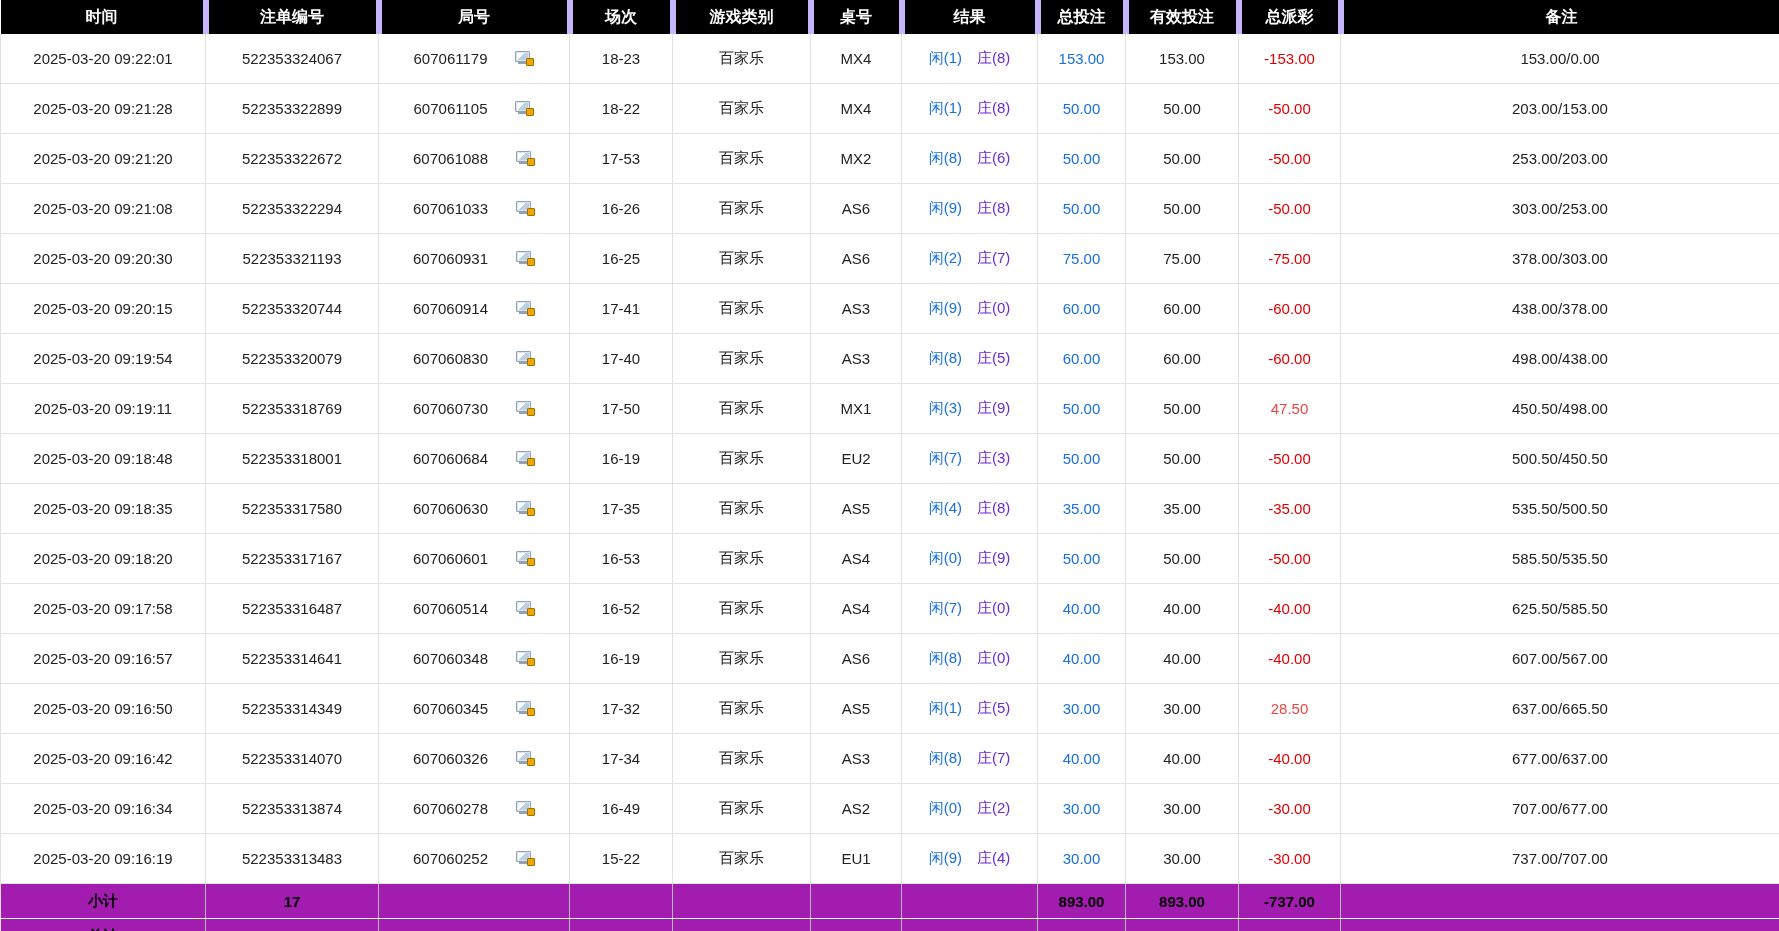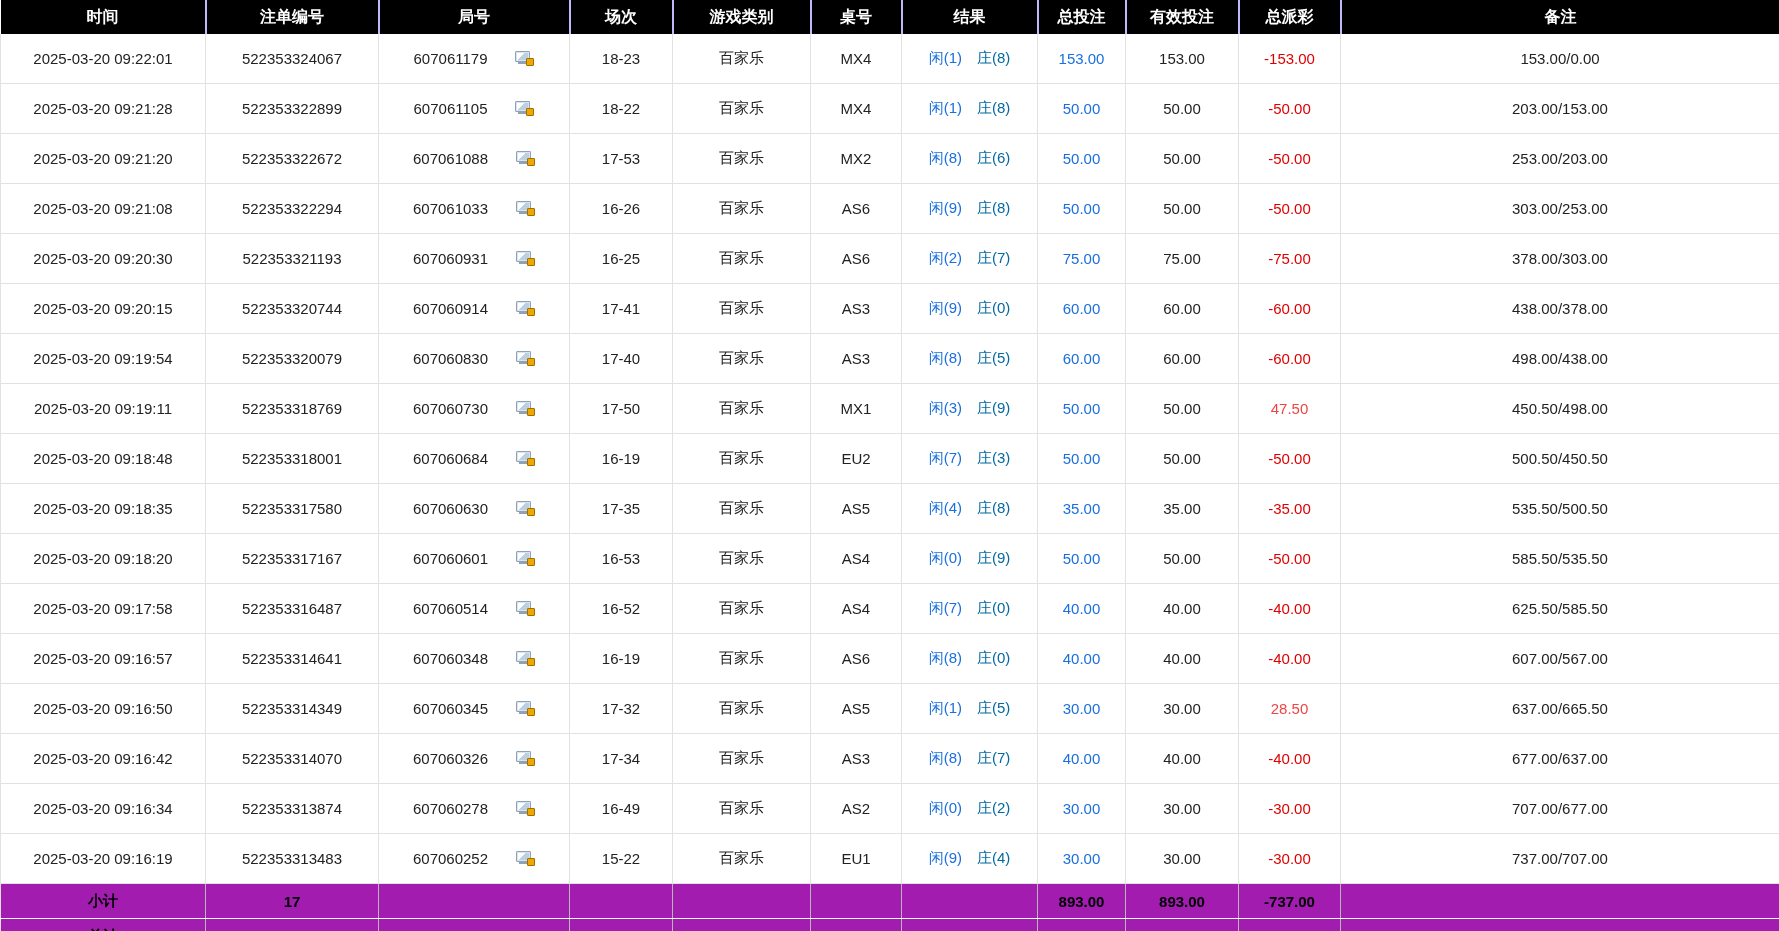--- a/index.html
+++ b/index.html
@@ -20,21 +20,21 @@
     font-size: 15px;
     color: #222;
   }
   #bet-table thead th {
     background: #000000;
     color: #ffffff;
     font-weight: bold;
     font-size: 16px;
     height: 34px;
     padding: 0 4px;
-    border-right: 2px solid #c4b5fd;
+    border-right: 6px solid #c4b5fd;
     text-align: center;
     white-space: nowrap;
   }
   #bet-table thead th:last-child { border-right: none; }
   #bet-table tbody td {
     height: 49px;
     border-bottom: 1px solid #e2e2e2;
     border-right: 1px solid #e2e2e2;
     text-align: center;
     vertical-align: middle;
@@ -104,21 +104,21 @@
     width: 8px; height: 8px;
     background: #f0a800;
     border: 1px solid #9c6f00;
     box-sizing: border-box;
     border-radius: 1px;
   }
   .blue  { color: #1a6fe0; }
   .red   { color: #e00000; margin-left: 32px; }
   .plain { color: #ef4444; }
   .result-p { color: #1a6fe0; }
-  .result-b { color: #0369a1; margin-left: 10px; }
+  .result-b { color: #6d28d9; margin-left: 10px; }
   .result-sep { display: inline-block; width: 5px; }
 </style>
 </head>
 <body>
 
 <table id="bet-table">
   <colgroup>
     <col class="col-time">
       <col class="col-orderno">
       <col class="col-round">

